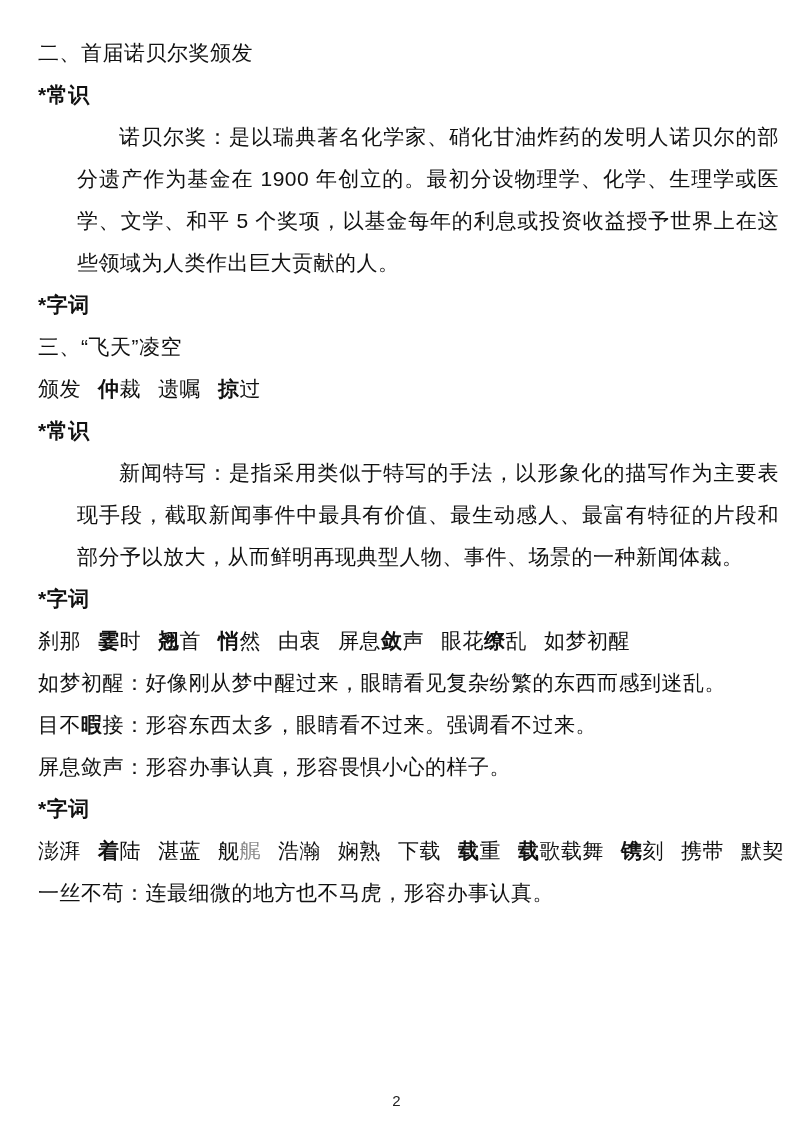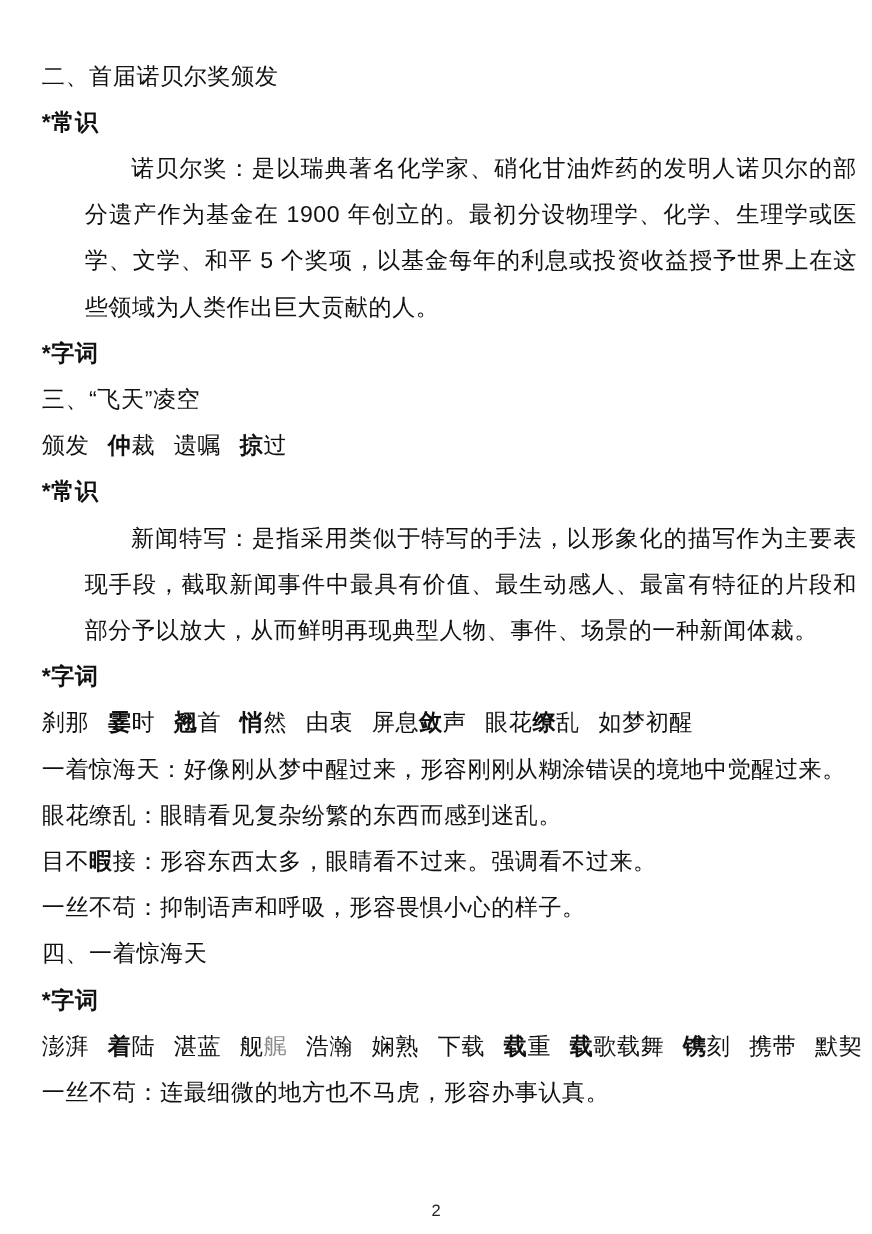--- a/index.html
+++ b/index.html
@@ -11,21 +11,21 @@
     position: relative;
     width: 793px;
     height: 1122px;
     background: #ffffff;
     overflow: hidden;
     font-family: "Liberation Sans", "DejaVu Sans", sans-serif;
     color: #111111;
   }
   .content {
     position: absolute;
-    top: 49px;
+    top: 32px;
     left: 38px;
     width: 741px;
   }
   .block {
     font-size: 21px;
     line-height: 42px;
     letter-spacing: 0.5px;
   }
   .heading {
     font-weight: 400;
@@ -79,23 +79,21 @@
       <div class="block heading">二、首届诺贝尔奖颁发</div>
       <div class="block subheading">*常识</div>
       <div class="block paragraph indent">诺贝尔奖：是以瑞典著名化学家、硝化甘油炸药的发明人诺贝尔的部分遗产作为基金在 1900 年创立的。最初分设物理学、化学、生理学或医学、文学、和平 5 个奖项，以基金每年的利息或投资收益授予世界上在这些领域为人类作出巨大贡献的人。</div>
       <div class="block subheading">*字词</div>
       <div class="block heading">三、“飞天”凌空</div>
       <div class="block wordlist"><span class="word"><span>颁发</span></span><span class="word"><span class="b">仲</span><span>裁</span></span><span class="word"><span>遗嘱</span></span><span class="word"><span class="b">掠</span><span>过</span></span></div>
       <div class="block subheading">*常识</div>
       <div class="block paragraph indent">新闻特写：是指采用类似于特写的手法，以形象化的描写作为主要表现手段，截取新闻事件中最具有价值、最生动感人、最富有特征的片段和部分予以放大，从而鲜明再现典型人物、事件、场景的一种新闻体裁。</div>
       <div class="block subheading">*字词</div>
       <div class="block wordlist"><span class="word"><span>刹那</span></span><span class="word"><span class="b">霎</span><span>时</span></span><span class="word"><span class="b">翘</span><span>首</span></span><span class="word"><span class="b">悄</span><span>然</span></span><span class="word"><span>由衷</span></span><span class="word"><span>屏息</span><span class="b">敛</span><span>声</span></span><span class="word"><span>眼花</span><span class="b">缭</span><span>乱</span></span><span class="word"><span>如梦初醒</span></span></div>
-      <div class="block definition"><span>一着惊海天：好像刚从梦中醒过来，形容刚刚从糊涂错误的境地中觉醒过来。</span></div>
-      <div class="block definition"><span>眼花缭乱：眼睛看见复杂纷繁的东西而感到迷乱。</span></div>
+      <div class="block definition"><span>如梦初醒：好像刚从梦中醒过来，眼睛看见复杂纷繁的东西而感到迷乱。</span></div>
       <div class="block definition"><span>目不</span><span class="b">暇</span><span>接：形容东西太多，眼睛看不过来。强调看不过来。</span></div>
-      <div class="block definition"><span>一丝不苟：抑制语声和呼吸，形容畏惧小心的样子。</span></div>
-      <div class="block heading">四、一着惊海天</div>
+      <div class="block definition"><span>屏息敛声：形容办事认真，形容畏惧小心的样子。</span></div>
       <div class="block subheading">*字词</div>
       <div class="block wordlist"><span class="word"><span>澎湃</span></span><span class="word"><span class="b">着</span><span>陆</span></span><span class="word"><span>湛蓝</span></span><span class="word"><span>舰</span><span class="m">艉</span></span><span class="word"><span>浩瀚</span></span><span class="word"><span>娴熟</span></span><span class="word"><span>下载</span></span><span class="word"><span class="b">载</span><span>重</span></span><span class="word"><span class="b">载</span><span>歌载舞</span></span><span class="word"><span class="b">镌</span><span>刻</span></span><span class="word"><span>携带</span></span><span class="word"><span>默契</span></span></div>
       <div class="block definition"><span>一丝不苟：连最细微的地方也不马虎，形容办事认真。</span></div>
     </div>
   <div class="page-number">2</div>
 </div>
 
 </body></html>

